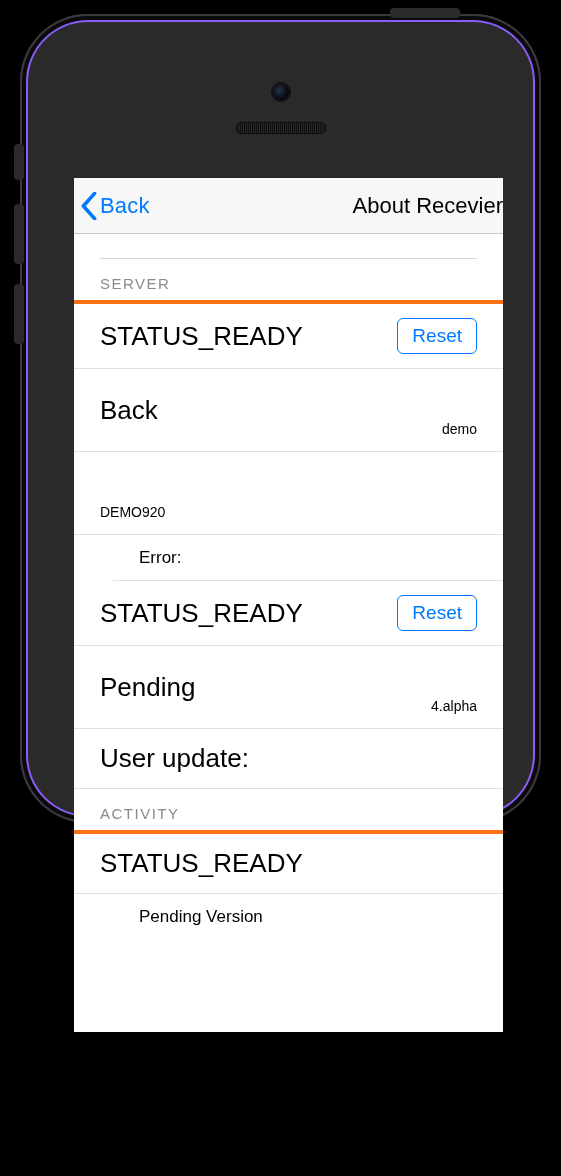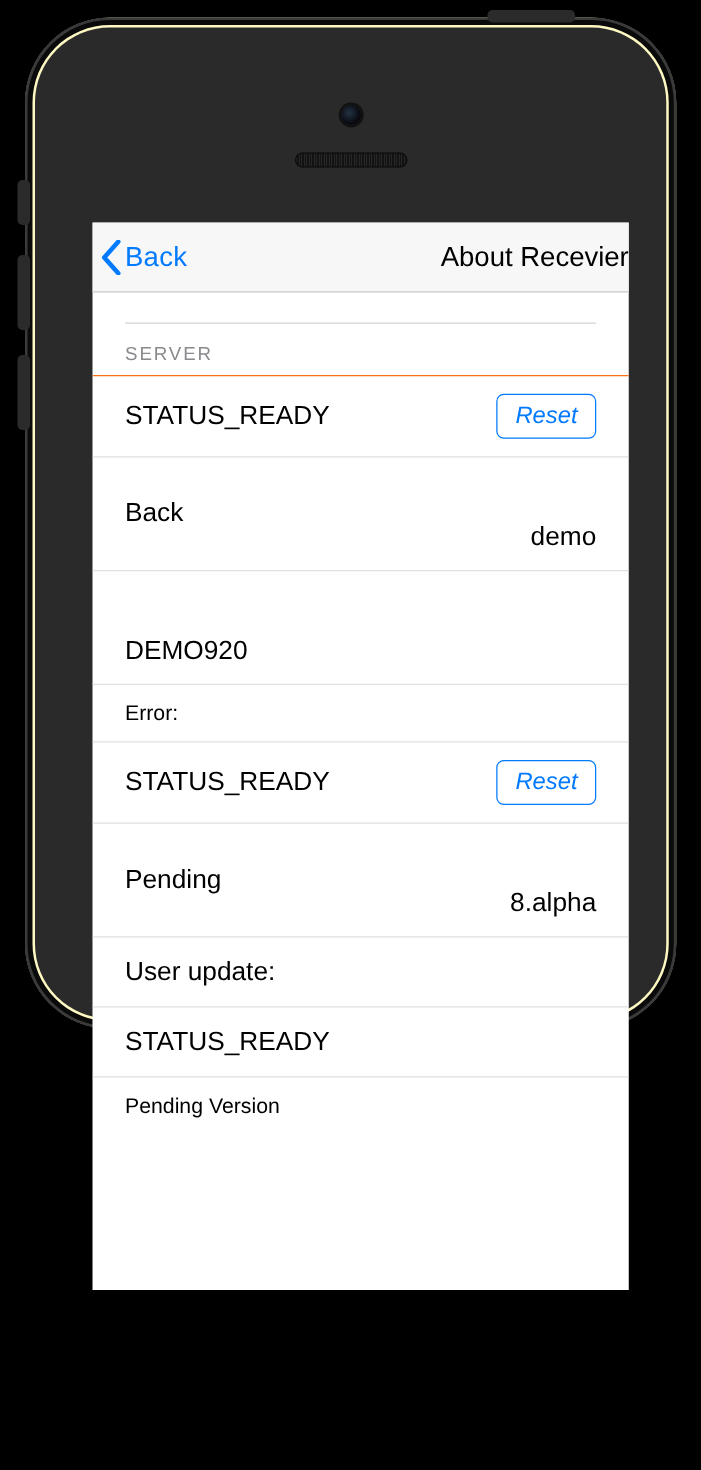--- a/index.html
+++ b/index.html
@@ -5,21 +5,21 @@
   * { box-sizing: border-box; margin: 0; padding: 0; }
   html, body { width: 561px; height: 1176px; background: #000; font-family: "Helvetica Neue", Helvetica, Arial, sans-serif; }
   
   
   .phone {
     position: absolute;
     left: 20px;
     top: 14px;
     width: 521px;
     height: 809px;
-    background: #fef9c3;
+    background: #8b5cf6;
     border-radius: 68px;
     box-shadow: inset 0 0 0 2px #3a3a3a, inset 0 0 0 6px #0a0a0a;
   }
   .phone-inner {
     position: absolute;
     left: 8px; top: 8px; right: 8px; bottom: 8px;
     background: #2a2a2a;
     border-radius: 60px;
   }
   .side-btn {
@@ -113,45 +113,44 @@
   .top-rule{
     margin: 24px 26px 0 26px;
     border-top:1px solid #d5d5d8;
     height:0;
   }
   .section-header {
     padding: 16px 26px 8px 26px;
     color: #8a8a8e;
     font-size: 15px;
     letter-spacing: 1.5px;
-    border-bottom: 1px solid #f97316;
+    border-bottom: 4px solid #f97316;
     margin: 0 0 0 0;
   }
   .row {
     display: flex;
     align-items: center;
     justify-content: space-between;
     padding: 14px 26px;
     border-bottom: 1px solid #e0e0e3;
     min-height: 56px;
   }
-  .row.small { min-height: 46px; padding-top:10px; padding-bottom:10px; }
-  .row .label { font-size: 21px; color: #000; }
+  .row.small { min-height: 46px; padding-top:10px; padding-bottom:10px;margin-left:39px; }
+  .row .label { font-size: 26px; color: #000; }
   .row .label.small { font-size: 17px; }
-  .row .value { font-size: 21px; color: #000; text-align: right; margin-top: 38px; }
+  .row .value { font-size: 14px; color: #000; text-align: right; margin-top: 38px; }
   .reset-btn {
     border: 1.5px solid #007aff;
     color: #007aff;
     background: #fff;
     border-radius: 6px;
     padding: 6px 14px;
     font-size: 19px;
     cursor: pointer;
     font-family: inherit;
-    font-style: italic;
   }
   .section-header:first-of-type{ margin-top:0; }
 </style>
 </head>
 <body>
 
 <div class="phone">
   <div class="side-btn mute"></div>
   <div class="side-btn vol1"></div>
   <div class="side-btn vol2"></div>
@@ -191,26 +190,27 @@
         <div class="row small">
           <span class="label small">Error:</span>
         </div>
 
         <div class="row">
           <span class="label">STATUS_READY</span>
           <button class="reset-btn">Reset</button>
         </div>
         <div class="row">
           <span class="label">Pending</span>
-          <span class="value">8.alpha</span>
+          <span class="value">4.alpha</span>
         </div>
         <div class="row">
           <span class="label">User update:</span>
         </div>
 
+        <div class="section-header">ACTIVITY</div>
         <div class="row">
           <span class="label">STATUS_READY</span>
         </div>
         <div class="row small" style="border-bottom:none">
           <span class="label small">Pending Version</span>
         </div>
 
       </div>
     </div>
   </div>

